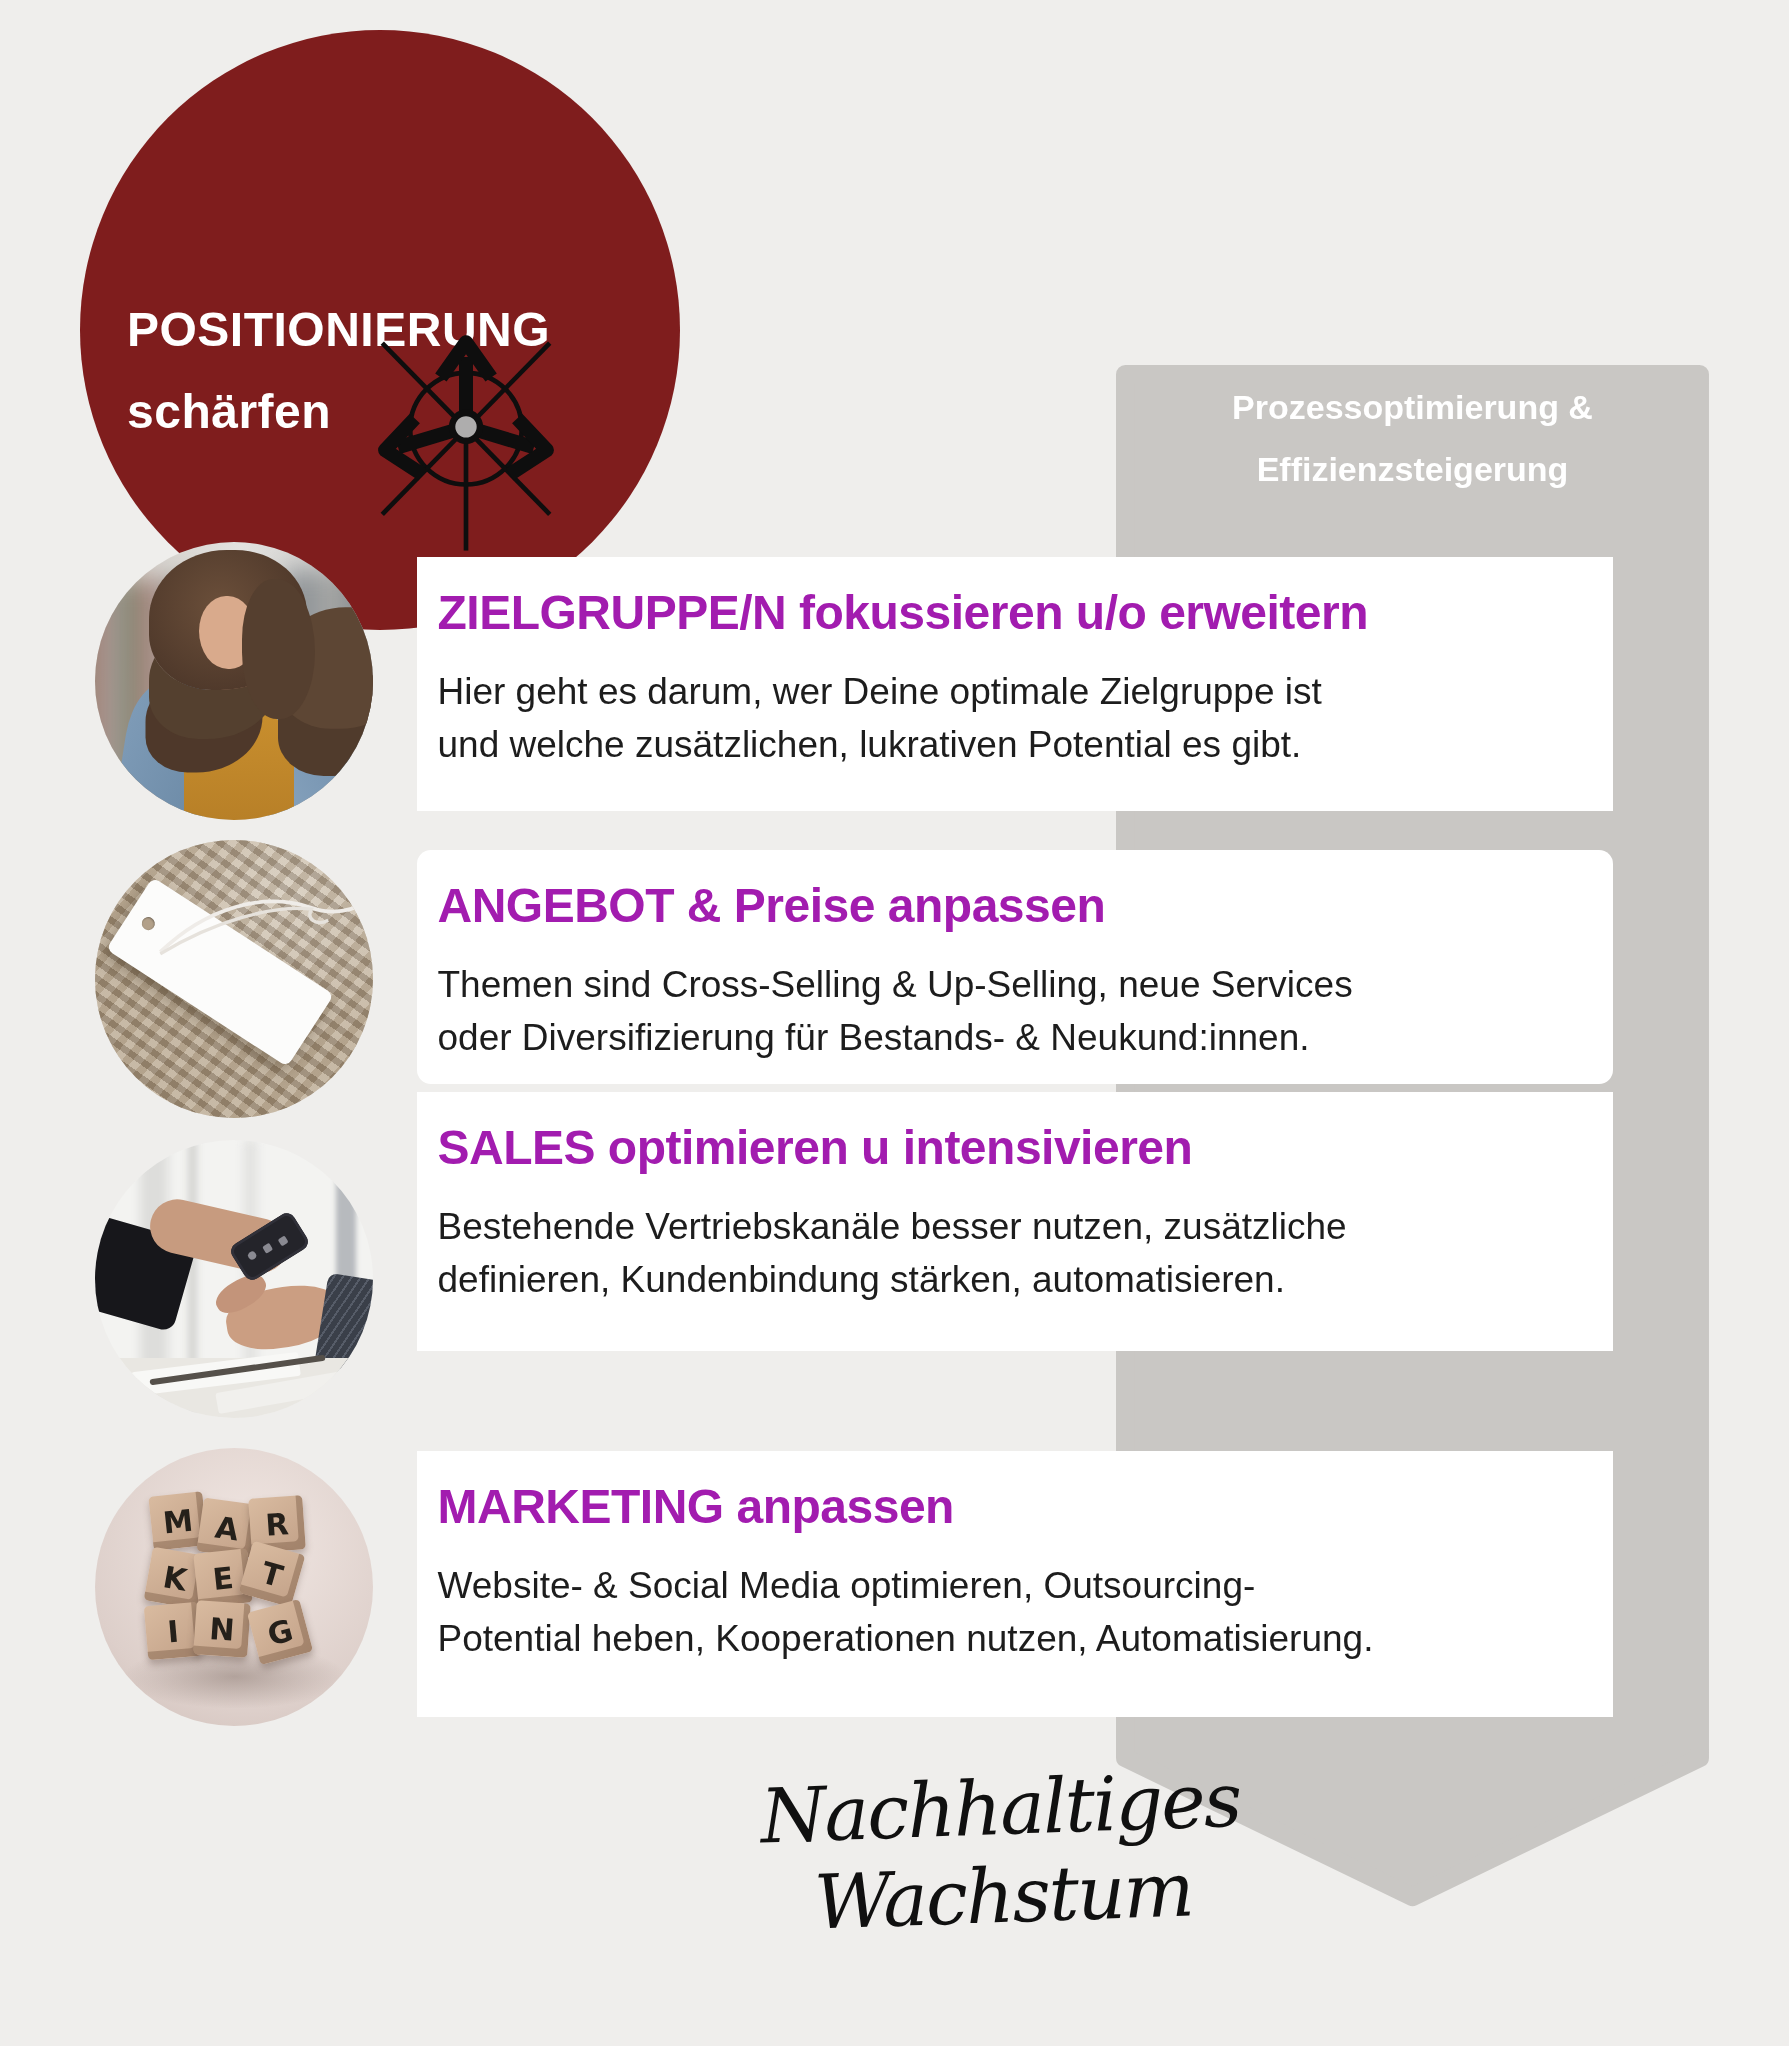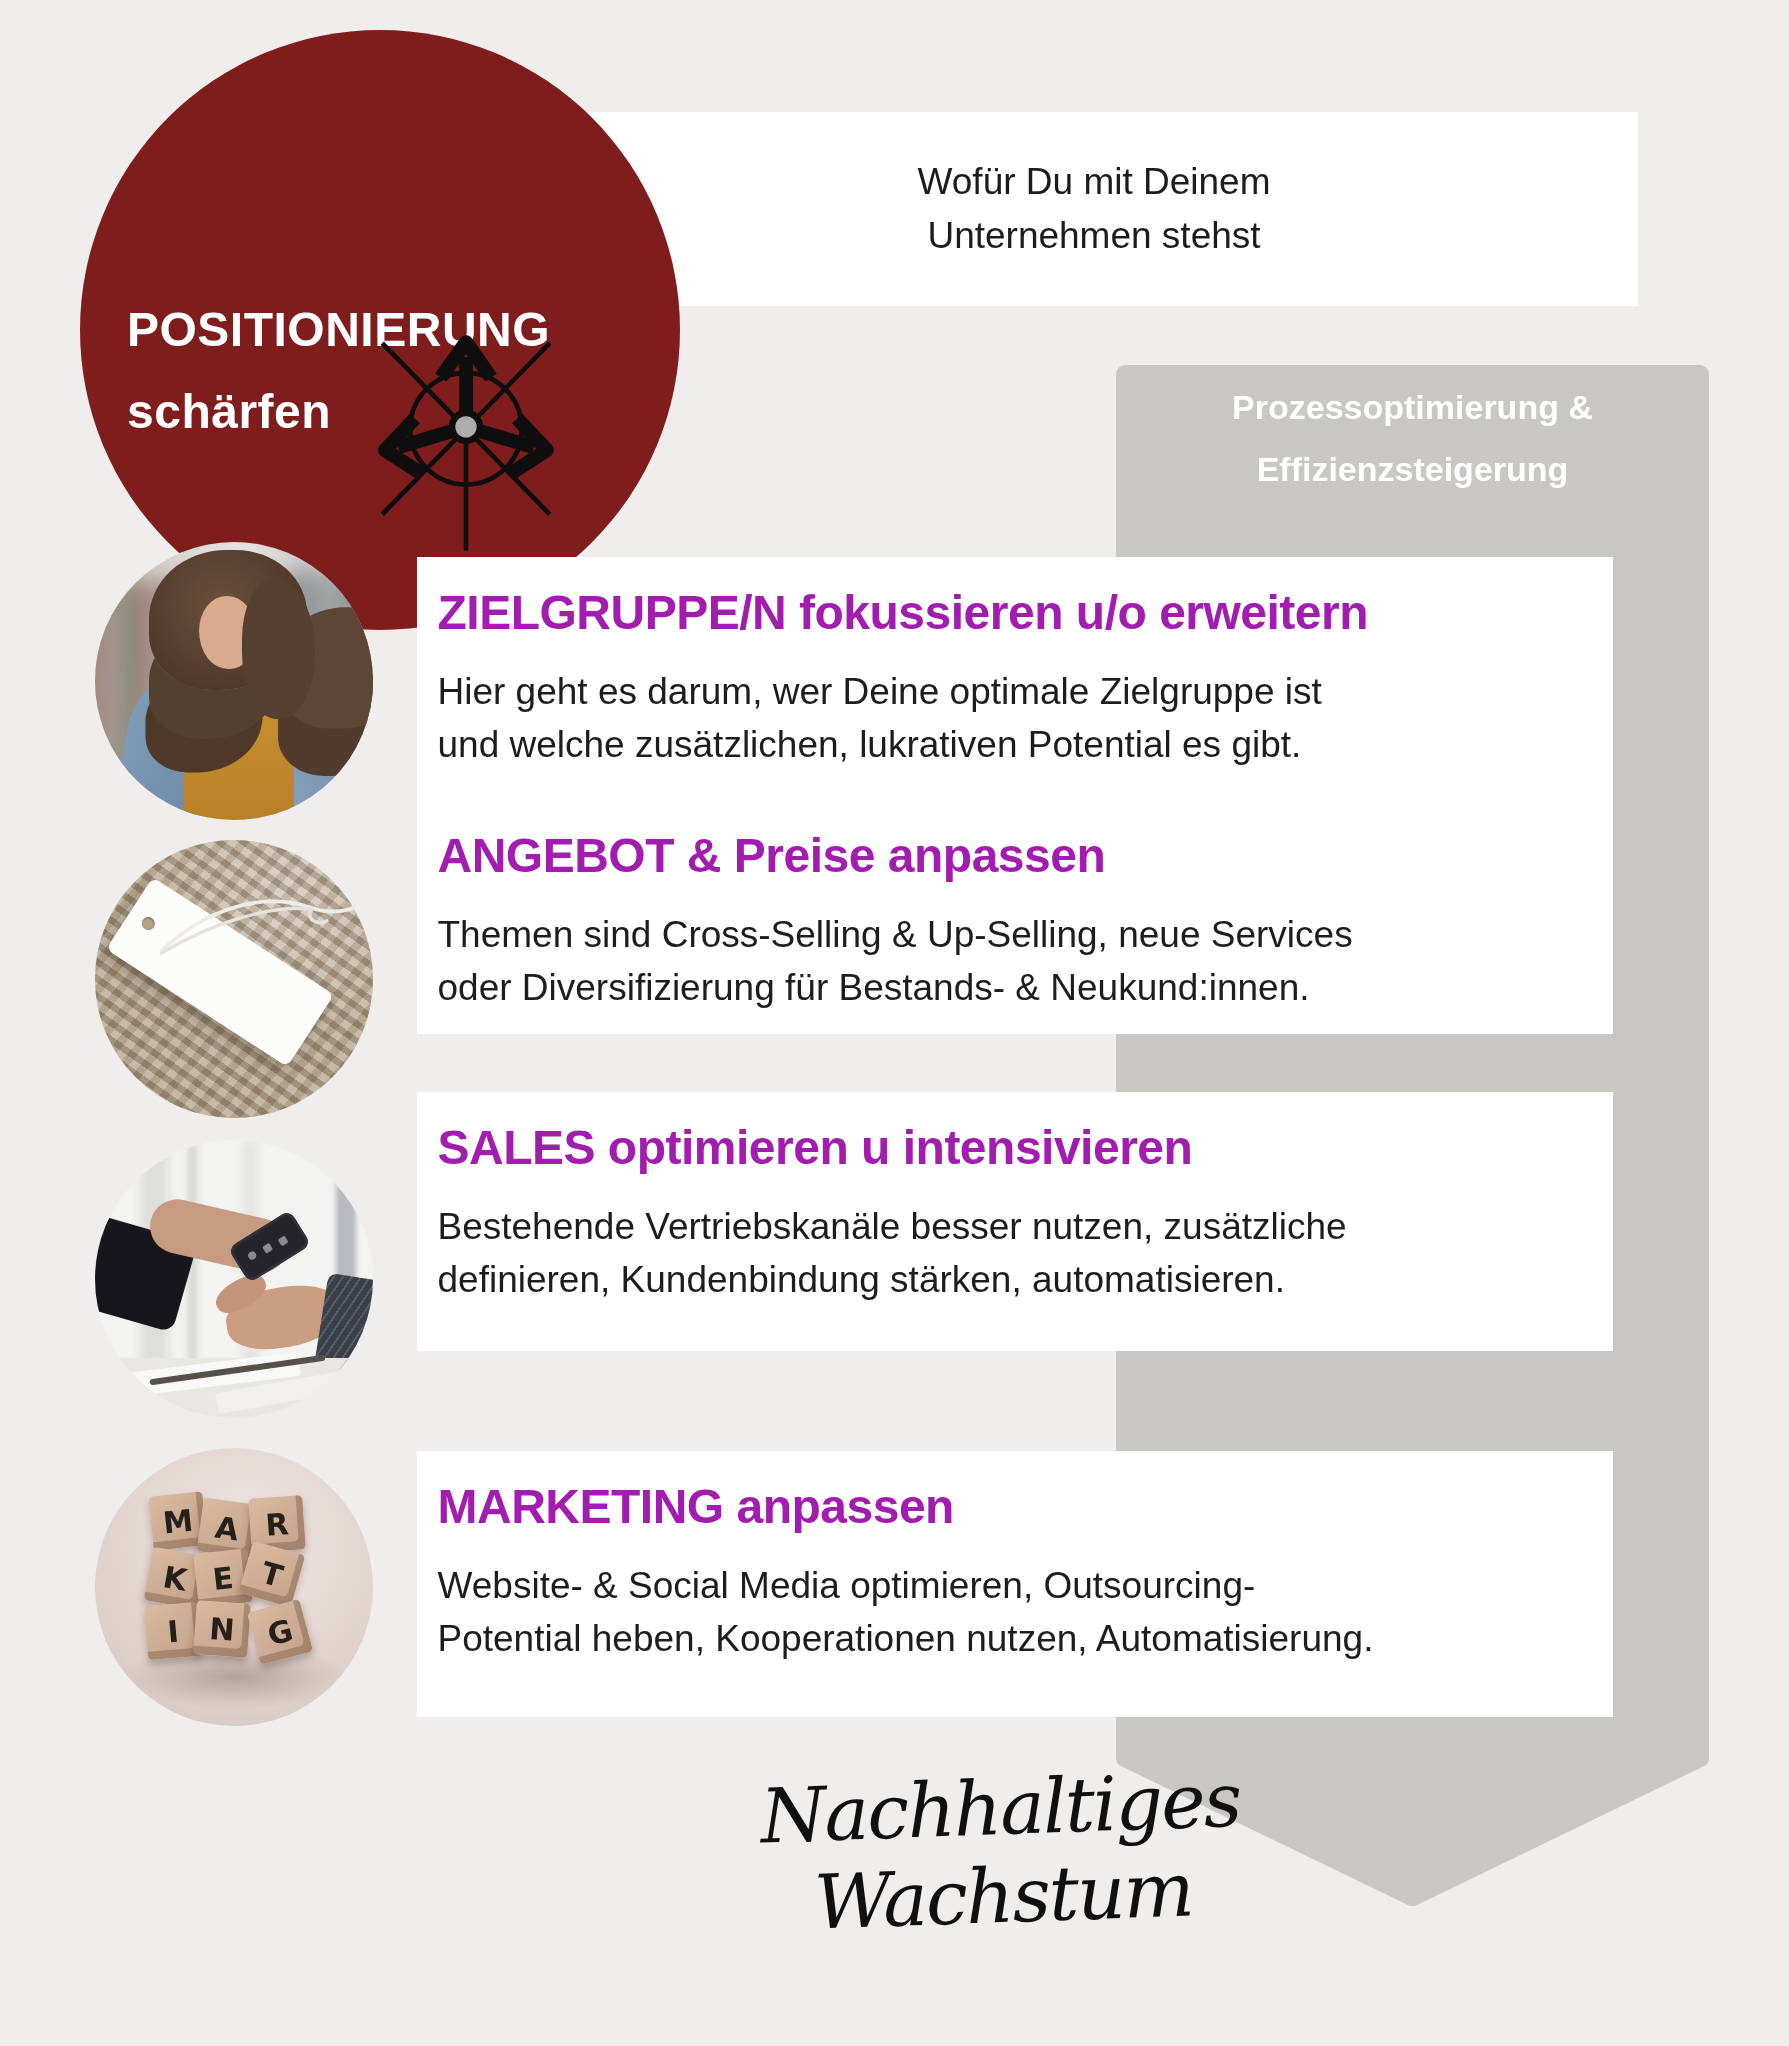--- a/index.html
+++ b/index.html
@@ -20,21 +20,21 @@
 
   
   .strip{position:absolute;left:1116px;top:365px;z-index:0;}
   .banner-text{position:absolute;left:1116px;top:376px;width:593px;z-index:1;text-align:center;
                white-space:pre-line;color:#ffffff;font-size:34px;font-weight:700;line-height:62px;}
 
   
   .card{position:absolute;left:417px;width:1196px;background:#ffffff;z-index:2;
         padding:0;box-sizing:border-box;}
   .card-1{top:557px;height:254px;}
-  .card-2{top:800px;height:234px;}
+  .card-2{top:850px;height:234px;border-radius:14px;}
   .card-3{top:1092px;height:259px;}
   .card-4{top:1451px;height:266px;}
   .card-heading{margin:28px 28px 0 20.5px;font-size:48px;font-weight:700;color:#a21caf;line-height:56px;letter-spacing:-0.5px;}
   .card-body{margin:24px 28px 0 20.5px;font-size:37px;font-weight:300;color:#1d1d1d;line-height:53px;white-space:pre-line;}
 
   
   .photo{position:absolute;left:95px;width:278px;height:278px;border-radius:50%;overflow:hidden;z-index:3;}
   .photo-1{top:542px;}
   .photo-2{top:840px;}
   .photo-3{top:1140px;}
@@ -115,24 +115,20 @@
   
   .signature{position:absolute;left:615px;top:1764px;width:774px;z-index:4;text-align:center;
      font-family:"DejaVu Serif",serif;font-style:italic;font-size:75px;color:#101010;letter-spacing:-1.9px;
      transform:rotate(-2deg);}
 </style>
 </head>
 <body>
 
 <div id="stage">
 
-  <div class="tagline-box">
-    <div class="tagline-text">Wofür Du mit Deinem
-Unternehmen stehst</div>
-  </div>
 
   <svg class="strip" width="593" height="1543" viewBox="0 0 636 1655">
     <path d="M10,10 H626 V1494 L318,1643 L10,1494 Z" fill="#c9c7c4" stroke="#c9c7c4" stroke-width="20" stroke-linejoin="round"></path>
   </svg>
   <div class="banner-text">Prozessoptimierung &amp;
 Effizienzsteigerung</div>
 
   <div class="big-circle">
     <div class="circle-title">POSITIONIERUNG
 schärfen</div>

